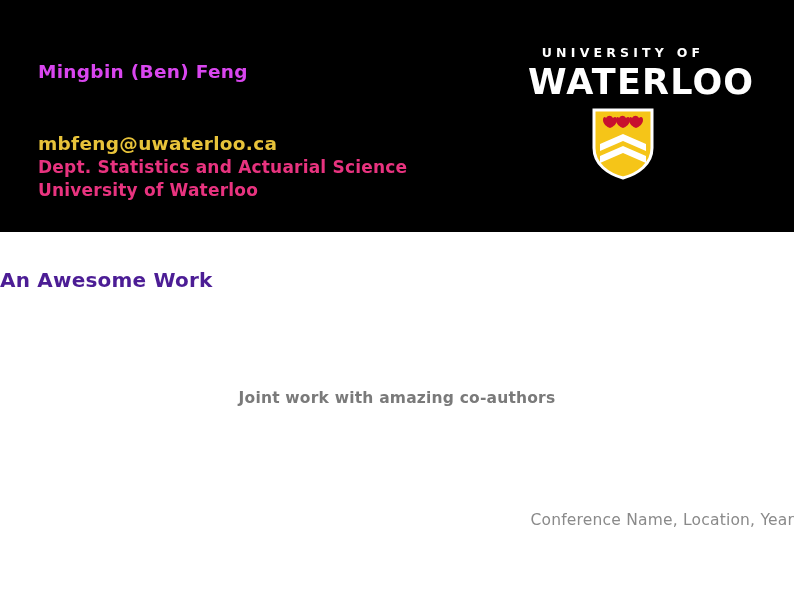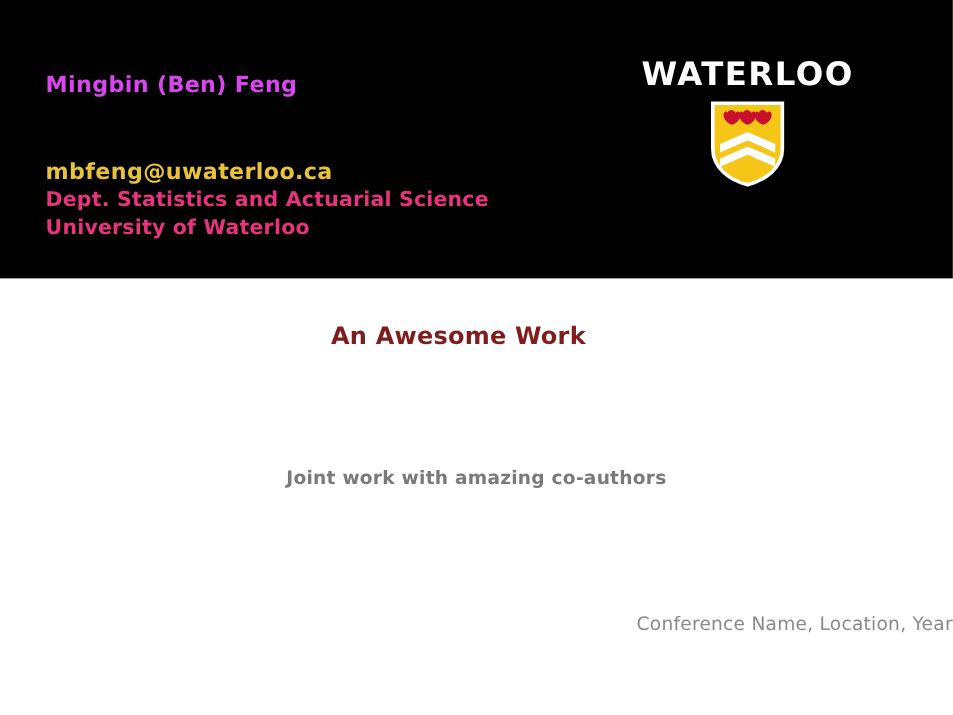--- a/index.html
+++ b/index.html
@@ -72,43 +72,43 @@
   }
   .logo-univ {
     font-size: 12.5px;
     font-weight: bold;
     color: #ffffff;
     letter-spacing: 4.2px;
     text-align: center;
     width: 190px;
   }
   .logo-waterloo {
-    font-size: 27px;
+    font-size: 35px;
     font-weight: bold;
     color: #ffffff;
     letter-spacing: 1.2px;
     text-align: center;
     width: 190px;
     margin-top: 2px;
   }
   .shield-wrap {
     width: 190px;
     text-align: center;
     margin-top: 6px;
   }
   
   .title {
     position: absolute;
     left: 0;
     top: 268px;
     width: 764px;
-    text-align: center;
+    text-align: left;
     font-size: 20px;
     font-weight: bold;
-    color: #7f1d1d;
+    color: #4c1d95;
     letter-spacing: 0.2px;
   }
   .subtitle {
     position: absolute;
     left: 0;
     top: 389px;
     width: 794px;
     text-align: center;
     font-size: 15.5px;
     font-weight: bold;
@@ -137,20 +137,21 @@
       <div class="author-name">Mingbin (Ben) Feng</div>
       <div class="author-email">mbfeng@uwaterloo.ca</div>
     </div>
 
     <div class="affil-block">
       <div class="affil-line">Dept. Statistics and Actuarial Science</div>
       <div class="affil-line">University of Waterloo</div>
     </div>
 
     <div class="logo">
+      <div class="logo-univ">UNIVERSITY OF</div>
       <div class="logo-waterloo">WATERLOO</div>
       <div class="shield-wrap">
         <svg width="62" height="72" viewBox="0 0 62 72">
           <path d="M2 2 H60 V40 C60 56 46 66 31 70 C16 66 2 56 2 40 Z" fill="#f5c518" stroke="#ffffff" stroke-width="3"></path>
           <path d="M8 36 L31 26 L54 36 L54 43 L31 33 L8 43 Z" fill="#ffffff"></path>
           <path d="M8 48 L31 38 L54 48 L54 55 L31 45 L8 55 Z" fill="#ffffff"></path>
           <g fill="#c8102e">
             <path d="M14 10 c2 -3 5 -3 7 0 c2 -2 4 -1 4 2 c0 4 -4 7 -7 8 c-3 -1 -7 -4 -7 -8 c0 -3 2 -4 3 -2 Z"></path>
             <path d="M27 10 c2 -3 5 -3 7 0 c2 -2 4 -1 4 2 c0 4 -4 7 -7 8 c-3 -1 -7 -4 -7 -8 c0 -3 2 -4 3 -2 Z"></path>
             <path d="M40 10 c2 -3 5 -3 7 0 c2 -2 4 -1 4 2 c0 4 -4 7 -7 8 c-3 -1 -7 -4 -7 -8 c0 -3 2 -4 3 -2 Z"></path>

